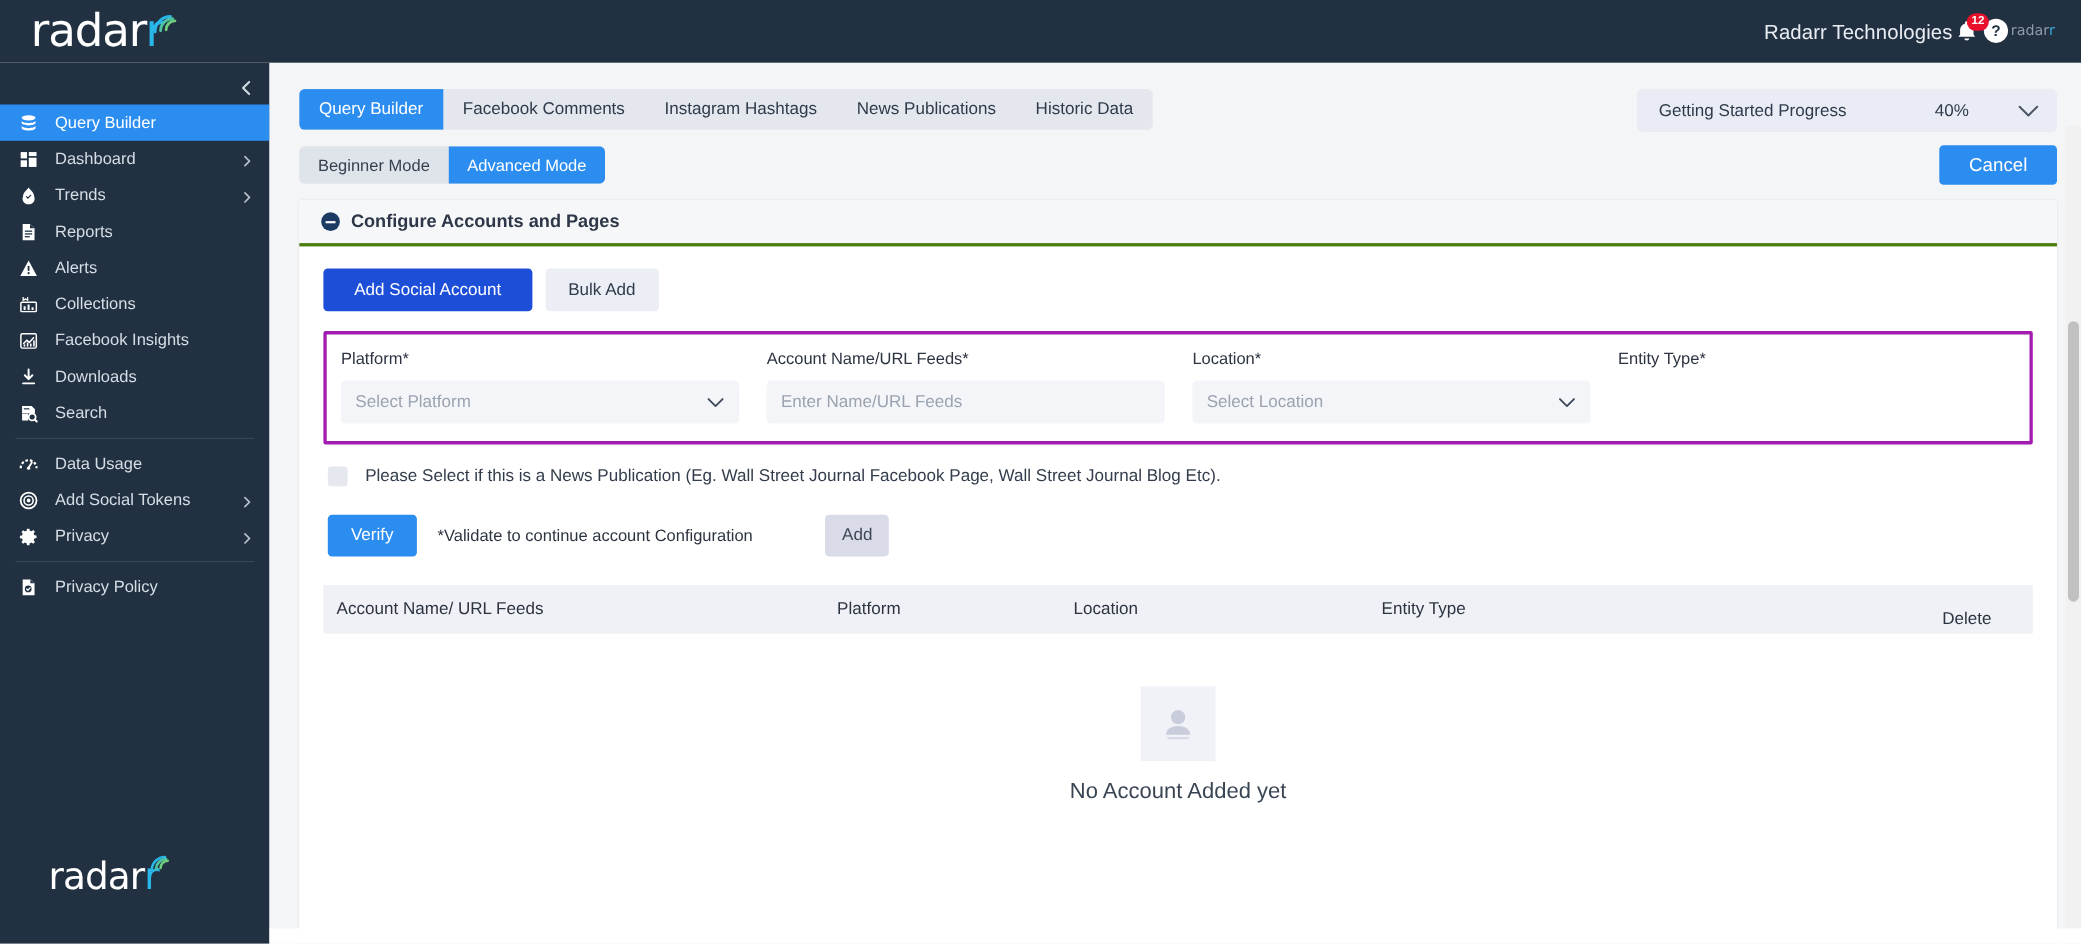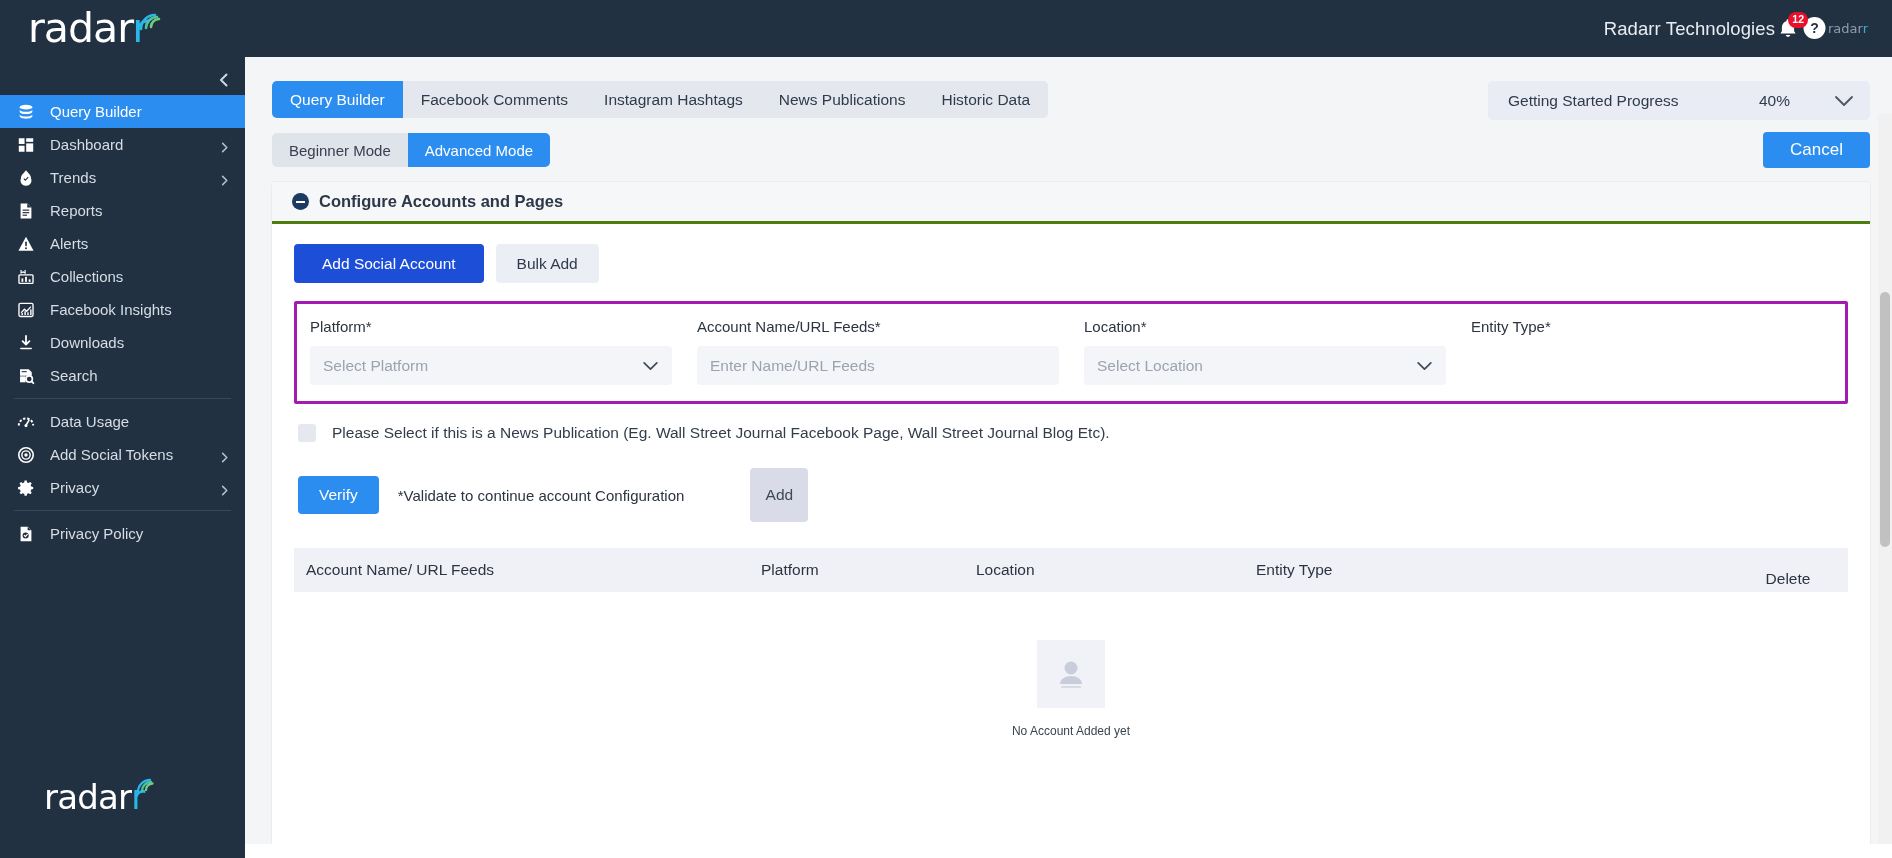--- a/index.html
+++ b/index.html
@@ -149,42 +149,42 @@
   }
   .check-text { font-size: 15.5px; color: #333d4b; }
 
   .verify-row { display: flex; align-items: center; margin-top: 26px; padding-left: 4px; gap: 0; }
   .verify-btn {
     background: #2b8df0; color: #fff; border: none; border-radius: 4px; height: 38px; padding: 0 21px;
     font-size: 15.5px; cursor: pointer; font-family: "Liberation Sans", sans-serif;
   }
   .verify-note { font-size: 15px; color: #2c3441; margin-left: 19px; }
   .add-btn {
-    background: #d9dbe9; color: #3e4857; border: none; border-radius: 4px; height: 54px;
+    background: #d9dbe9; color: #3e4857; border: none; border-radius: 4px; height: 38px;
     width: 58px; font-size: 15.5px; cursor: pointer; margin-left: 66px;
     font-family: "Liberation Sans", sans-serif;
   }
 
   .table-head {
     margin-top: 26px; background: #f0f1f6; height: 44px; display: flex; align-items: center;
     padding: 0 20px 0 12px;
   }
   .th { font-size: 15.5px; color: #2c3441; }
   .th.c1 { flex: 0 0 455px; }
   .th.c2 { flex: 0 0 215px; }
   .th.c3 { flex: 0 0 280px; }
   .th.c4 { flex: 1; }
   .th.c5 { flex: 0 0 80px; text-align: center; margin-top: 18px; }
 
   .empty-state {
     display: flex; flex-direction: column; align-items: center; justify-content: center;
     padding: 48px 0 40px 0; gap: 16px;
   }
   .empty-img { width: 68px; height: 68px; background: #f1f2f7; display: flex; align-items: center; justify-content: center; }
-  .empty-text { font-size: 12px; color: #3a4553; }
+  .empty-text { font-size: 20px; color: #3a4553; }
 
   
   .page-scrollbar {
     position: absolute; right: 0; top: 57px; width: 14px; bottom: 0; background: #f1f1f1;
   }
   .page-scrollbar .thumb {
     position: absolute; left: 2px; width: 10px; top: 178px; height: 255px;
     background: #c1c1c1; border-radius: 5px;
   }
   .bottom-strip { position:absolute; left:0; right:0; bottom:0; height: 14px; background:#ffffff; }

